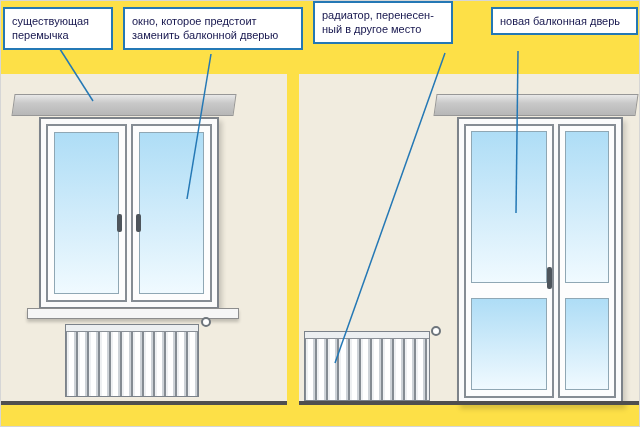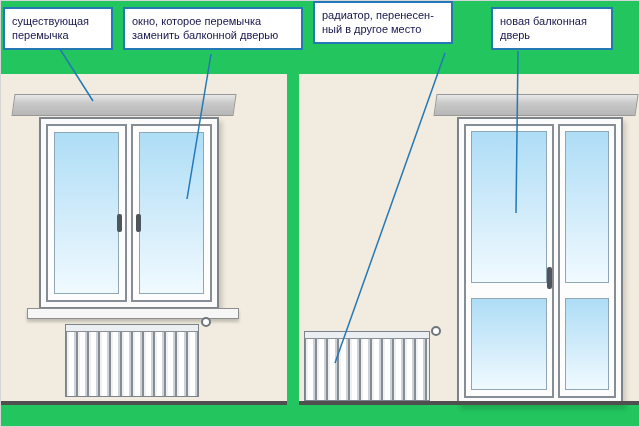--- a/index.html
+++ b/index.html
@@ -3,21 +3,21 @@
 <meta charset="utf-8">
 <style>
   * { box-sizing: border-box; margin: 0; padding: 0; }
   html, body { background: #fff; }
   body { font-family: "Liberation Sans", sans-serif; }
 
   .stage {
     position: relative;
     width: 640px;
     height: 427px;
-    background: #22c55e;
+    background: #fde047;
     border: 1px solid #d6d6d6;
     overflow: hidden;
     padding-left: 25px;
   }
 
   
   .wall { position: absolute; background: var(--wall, #f1ecdf); }
   .wall-left  { left: 0;     top: 73px; width: 286px; height: 328px; }
   .wall-right { left: 298px; top: 73px; width: 342px; height: 328px; }
   .floor { position: absolute; top: 400px; height: 4px; background: var(--floor-dark, #4f4f4f); }
@@ -109,21 +109,21 @@
     background: #fff;
     border: 2px solid var(--accent-blue, #2478b5);
     padding: 5px 7px;
     font-size: 11px;
     line-height: 1.3;
     color: var(--text-dark, #15154d);
   }
   .co-lintel   { left: 2px;   top: 6px; width: 110px; }
   .co-window   { left: 122px; top: 6px; width: 180px; }
   .co-radiator { left: 312px; top: 0; width: 140px; }
-  .co-door     { left: 490px; top: 6px; width: 122px; }
+  .co-door     { left: 490px; top: 6px; width: 147px; }
 </style>
 </head>
 <body>
 
 <div class="stage">
 
   <div class="wall wall-left">
     
   </div>
   <div class="lintel lintel-left"></div>
@@ -168,21 +168,21 @@
     <line x1="57" y1="45" x2="92" y2="100"></line>
     <line x1="210" y1="53" x2="186" y2="198"></line>
     <line x1="444" y1="52" x2="334" y2="362"></line>
     <line x1="517" y1="50" x2="515" y2="212"></line>
   </svg>
 
   <div class="callout co-lintel">
     <span>существующая перемычка</span>
   </div>
   <div class="callout co-window">
-    <span>окно, которое перемычка заменить балконной дверью</span>
+    <span>окно, которое предстоит заменить балконной дверью</span>
   </div>
   <div class="callout co-radiator">
     <span>радиатор, перенесен-ный в другое место</span>
   </div>
   <div class="callout co-door">
     <span>новая балконная дверь</span>
   </div>
 
 </div>
 

